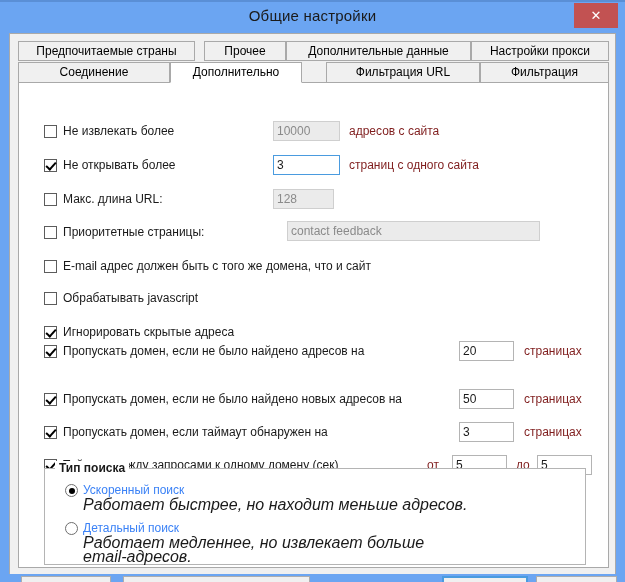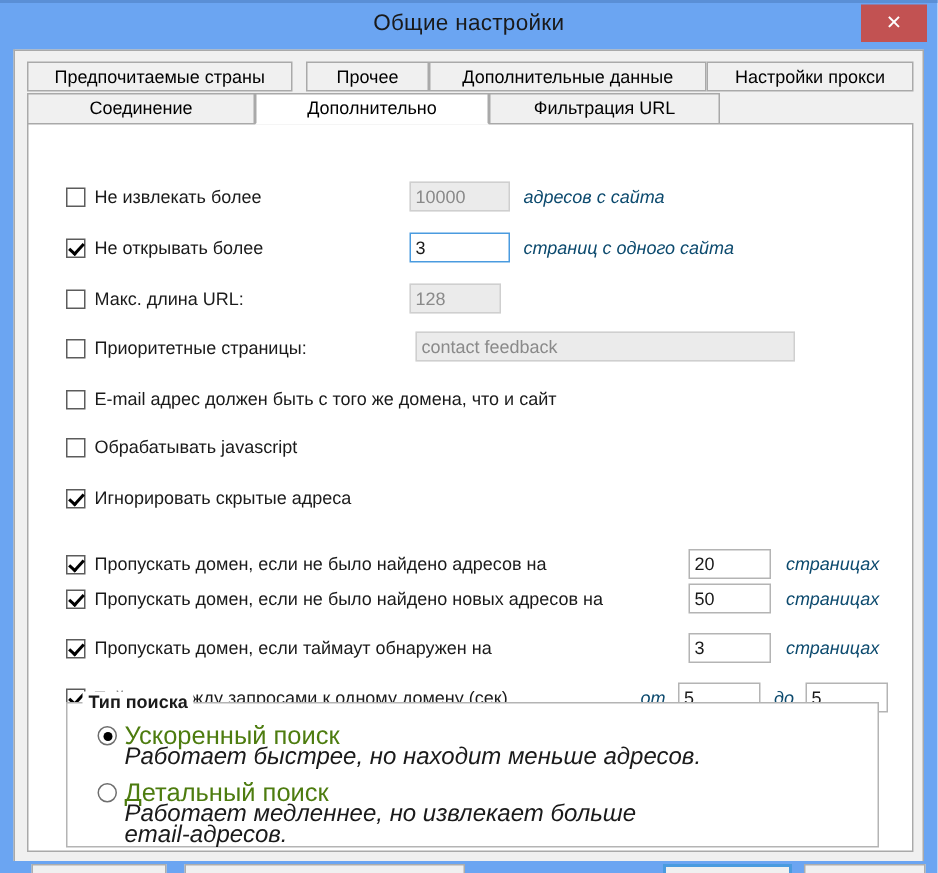--- a/index.html
+++ b/index.html
@@ -165,24 +165,23 @@
     border: 1px solid #4a9bdf;
   }
   .tinput.disabled {
     background: #ebebeb;
     border: 1px solid #cfcfcf;
     color: #8a8a8a;
   }
   .suffix {
     position: absolute;
     font-size: 12px;
-    color: #0c4a6e;
+    color: #7f1d1d;
     line-height: 22px;
     white-space: nowrap;
-    font-style: italic;
   }
 
   
   #groupbox {
     position: absolute;
     left: 25px; top: 385px;
     width: 542px; height: 97px;
     border: 1px solid #b4b4b4;
     box-sizing: border-box;
     background: #ffffff;
@@ -217,22 +216,22 @@
   }
   .radio.selected::after {
     content: "";
     position: absolute;
     left: 2.5px; top: 2.5px;
     width: 6px; height: 6px;
     border-radius: 50%;
     background: #000;
   }
   .radio-label {
-    font-size: 17px;
-    color: #4d7c0f;
+    font-size: 12px;
+    color: #3b82f6;
     line-height: 15px;
     white-space: nowrap;
   }
   .radio-desc {
     margin-left: 18px;
     font-size: 16px;
     font-style: italic;
     color: #1a1a1a;
     line-height: 14px;
     white-space: pre-line;
@@ -276,22 +275,23 @@
 
   <div id="dialog-body">
 
     <div id="tabstrip">
       <div class="tab row1" style="left:0px; width:177px;">Предпочитаемые страны</div>
       <div class="tab row1" style="left:186px; width:82px;">Прочее</div>
       <div class="tab row1" style="left:268px; width:185px;">Дополнительные данные</div>
       <div class="tab row2" style="left:0px; width:152px;">Соединение</div>
 
       <div class="tab row1" style="left:453px; width:138px;">Настройки прокси</div>
-      <div class="tab row2 active" style="left:152px; width:156px;">Дополнительно</div>
+      <div class="tab row2 active" style="left:152px; width:132px;">Дополнительно</div>
       <div class="tab row2" style="left:308px; width:154px;">Фильтрация URL</div>
+      <div class="tab row2" style="left:462px; width:129px;">Фильтрация</div>
     </div>
 
     <div id="content-panel">
 
       <div class="row" style="top:37px;">
         <div class="cbwrap disabled">
           <span class="checkbox"></span>
           <span class="cblabel">Не извлекать более</span>
         </div>
         <input class="tinput disabled" style="left: 254px; top: 1px; width: 67px;" readonly="" value="10000">
@@ -313,21 +313,21 @@
           <span class="cblabel">Макс. длина URL:</span>
         </div>
         <input class="tinput disabled" style="left: 254px; top: 1px; width: 61px;" readonly="" value="128">
       </div>
 
       <div class="row" style="top:138px;">
         <div class="cbwrap disabled">
           <span class="checkbox"></span>
           <span class="cblabel">Приоритетные страницы:</span>
         </div>
-        <input class="tinput disabled" style="left: 258px; top: 0px; width: 253px;" readonly="" value="contact feedback">
+        <input class="tinput disabled" style="left: 268px; top: 0px; width: 253px;" readonly="" value="contact feedback">
       </div>
 
       <div class="row" style="top:172px;">
         <div class="cbwrap">
           <span class="checkbox"></span>
           <span class="cblabel">E-mail адрес должен быть с того же домена, что и сайт</span>
         </div>
       </div>
 
       <div class="row" style="top:204px;">
@@ -337,21 +337,21 @@
         </div>
       </div>
 
       <div class="row" style="top:238px;">
         <div class="cbwrap">
           <span class="checkbox checked"></span>
           <span class="cblabel">Игнорировать скрытые адреса</span>
         </div>
       </div>
 
-      <div class="row" style="top:282px;">
+      <div class="row" style="top:257px;">
         <div class="cbwrap">
           <span class="checkbox checked"></span>
           <span class="cblabel">Пропускать домен, если не было найдено адресов на</span>
         </div>
         <input class="tinput" style="left: 440px; top: 1px; width: 55px;" value="20">
         <span class="suffix" style="left:505px; top:0px;">страницах</span>
       </div>
 
       <div class="row" style="top:305px;">
         <div class="cbwrap">

